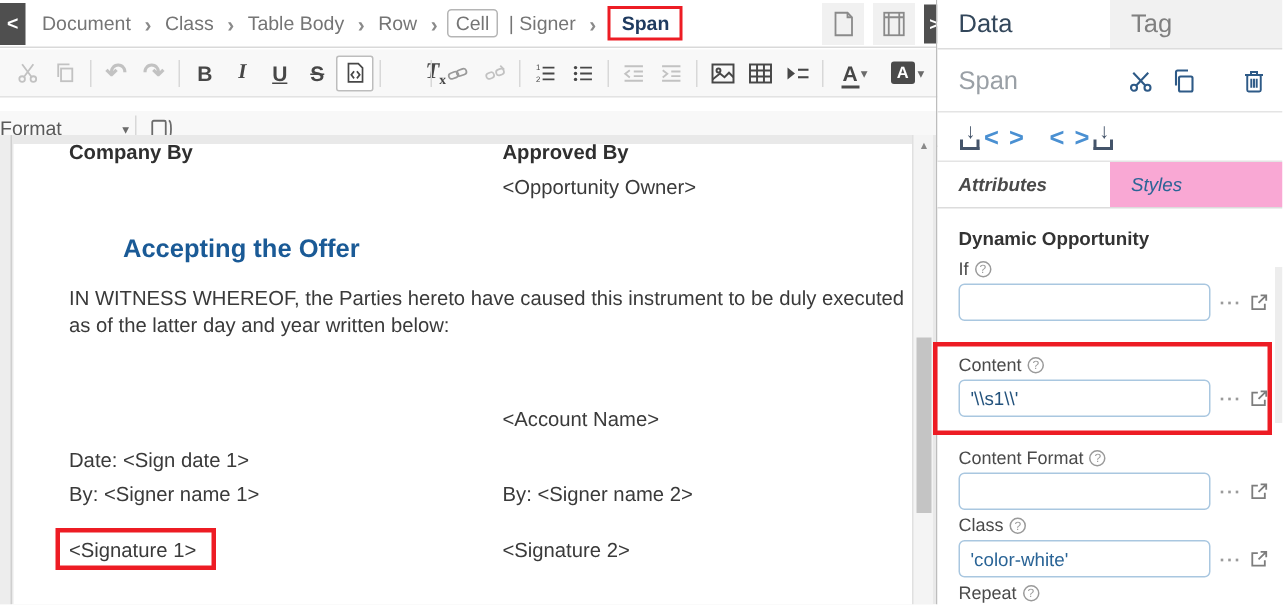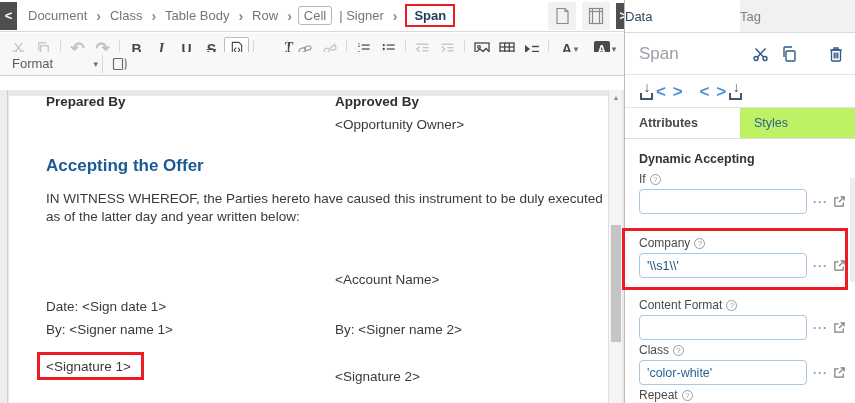--- a/index.html
+++ b/index.html
@@ -22,22 +22,22 @@
   .crumb-tools { margin-left:auto; display:flex; align-items:center; gap:6px; padding-right:2px; }
   .pagebtn { width:28px; height:28px; background:#f1f1f1; display:flex; align-items:center;
     justify-content:center; color:#8a8a8a; cursor:pointer; }
   .collapse-right { width:14px; height:26px; background:#4f4f4f; color:#fff; display:flex;
     align-items:center; justify-content:center; font-size:12px; font-weight:bold; cursor:pointer; }
 
   
   .toolbar { position:absolute; left:0; top:33px; width:632px; height:32px;
     background:#f8f8f8; border-bottom:1px solid #e3e3e3; display:flex; align-items:center;
     padding-left:6px; }
-  .toolbar2 { position:absolute; left:0; top:52px; width:632px; height:24px;
-    background:#f8f8f8; border-bottom:1px solid #cfcfcf; display:flex; align-items:center; padding-left:12px; }
+  .toolbar2 { position:absolute; left:0; top:74px; width:632px; height:24px;
+    background:#f8f8f8; border-bottom:1px solid #cfcfcf; display:flex; align-items:center; }
   .tbtn { width:25px; height:24px; display:flex; align-items:center; justify-content:center;
     color:#474747; font-size:14px; cursor:pointer; flex:0 0 auto; }
   .tbtn.dis { color:#c2c2c2; cursor:default; }
   .tbtn.midgray { color:#9a9a9a; }
   .tsep { width:1px; height:18px; background:#d8d8d8; margin:0 4px; flex:0 0 auto; }
   .glyph-b { font-weight:bold; } .glyph-i { font-style:italic; font-family:"Liberation Serif",serif; font-weight:bold; }
   .glyph-u { text-decoration:underline; font-weight:bold; }
   .glyph-s { text-decoration:line-through; font-weight:bold; }
   .tbtn.active-box { background:#fff; border:1px solid #bdbdbd; border-radius:2px; }
   .tx { font-family:"Liberation Serif",serif; font-style:italic; font-weight:bold; font-size:15px;margin-left:40px; }
@@ -63,44 +63,44 @@
   .doc .abs { position:absolute; white-space:nowrap; }
   .doc .hdr { font-weight:bold; color:#2f2f2f; }
   .doc .colL { left:37px; } .doc .colR { left:326px; }
   .doc-heading { font-weight:bold; color:#1a5a96; font-size:17px; }
   .doc-para { position:absolute; left:37px; top:94px; width:568px; line-height:18px; white-space:normal; }
   .sig-redbox { position:absolute; left:28px; top:256px; width:107px; height:28px; border:3px solid #ed1c24; }
 
   
   .panel { position:absolute; left:625px; top:0; width:230px; height:403px; background:#fff; }
   .ptabs { position:absolute; left:0; top:0; width:230px; height:33px; display:flex; border-bottom:1px solid #dcdcdc; }
-  .ptab { flex:1; display:flex; align-items:center; font-size:13px; cursor:pointer; }
+  .ptab { flex:1; display:flex; align-items:center; padding-left:14px; font-size:17px; cursor:pointer; }
   .ptab.on { background:#fff; color:#33475b; }
   .ptab.off { background:#f1f1f1; color:#808080; }
   .phead { position:absolute; left:0; top:33px; width:230px; height:42px; border-bottom:1px solid #e4e4e4;
     display:flex; align-items:center; padding:0 12px 0 14px; }
   .phead .title { font-size:17px; color:#9aa0a6; }
   .phead .acts { margin-left:auto; display:flex; align-items:center; gap:12px; color:#2e5a87; }
   .phead .acts .gap { width:8px; }
   .ico-btn { cursor:pointer; display:flex; align-items:center; }
 
   .insert-row { position:absolute; left:0; top:75px; width:230px; height:33px; border-bottom:1px solid #e4e4e4;
     display:flex; align-items:center; padding-left:14px; gap:14px; }
   .ins-group { display:flex; align-items:flex-end; cursor:pointer; }
   .bkt-wrap { position:relative; width:16px; height:18px; }
   .bkt-wrap .bkt { position:absolute; left:1px; bottom:0; width:13px; height:7px;
     border:2px solid #44546a; border-top:none; }
   .bkt-wrap .arr { position:absolute; left:2px; top:-3px; width:12px; text-align:center;
     color:#44546a; font-size:14px; font-weight:bold; }
   .angles { color:#4a90d2; font-size:17px; font-weight:bold; letter-spacing:1px; line-height:16px; margin:0 1px; }
 
-  .subtabs { position:absolute; left:0; top:108px; width:230px; height:31px; display:flex; border-bottom:1px solid #dcdcdc; }
+  .subtabs { position:absolute; left:0; top:108px; width:230px; height:31px; display:flex; border-bottom:1px solid #dcdcdc;font-style:italic; }
   .subtab { flex:1; display:flex; align-items:center; padding-left:14px; font-size:12.5px; cursor:pointer; }
   .subtab.on { background:#fff; color:#4a4a4a; font-weight:bold; }
-  .subtab.off { background:#bef264; color:#2a6496; }
+  .subtab.off { background:#f9a8d4; color:#2a6496; }
 
   .section-title { position:absolute; left:14px; top:152px; font-size:12.5px; font-weight:bold; color:#333; }
 
   .field { position:absolute; left:14px; width:210px; }
   .flabel { font-size:12px; color:#4a4a4a; display:flex; align-items:center; gap:4px; margin-bottom:3px; }
   .qmark { width:11px; height:11px; border:1px solid #9a9a9a; border-radius:50%; color:#9a9a9a;
     font-size:8px; display:flex; align-items:center; justify-content:center; }
   .frow { display:flex; align-items:center; }
   .finput { width:168px; height:25px; border:1px solid #a9c7e0; border-radius:4px; background:#fff;
     font-size:12.5px; padding:0 7px; color:#23527c; outline:none; font-family:"Liberation Sans",sans-serif; }
@@ -293,36 +293,36 @@
         <rect x="1.5" y="1.5" width="9" height="11" rx="1"></rect>
         <path d="M12.5 1.5 c2 0 2 11 0 11"></path>
       </svg>
     </div>
   </div>
 
   <div class="editor">
     <div class="gutter"></div>
     <div class="page">
       <div class="doc">
-        <div class="abs hdr colL" style="top:-2px;">Prepared By</div>
+        <div class="abs hdr colL" style="top:-2px;">Company By</div>
         <div class="abs hdr colR" style="top:-2px;">Approved By</div>
         <div class="abs colR" style="top:21px;">&lt;Opportunity Owner&gt;</div>
 
-        <div class="abs colL doc-heading" style="top:60px;">Accepting the Offer</div>
+        <div class="abs colL doc-heading" style="top:60px;margin-left:36px;">Accepting the Offer</div>
         <div class="doc-para">IN WITNESS WHEREOF, the Parties hereto have caused this instrument to be duly executed as of the latter day and year written below:</div>
 
         <div class="abs colR" style="top:155px;margin-top:21px;">&lt;Account Name&gt;</div>
 
         <div class="abs colL" style="top:203px;">Date: &lt;Sign date 1&gt;</div>
 
         <div class="abs colL" style="top:226px;">By: &lt;Signer name 1&gt;</div>
         <div class="abs colR" style="top:226px;">By: &lt;Signer name 2&gt;</div>
 
         <div class="abs colL" style="top:263px;">&lt;Signature 1&gt;</div>
-        <div class="abs colR" style="top:273px;">&lt;Signature 2&gt;</div>
+        <div class="abs colR" style="top:263px;">&lt;Signature 2&gt;</div>
 
         <div class="sig-redbox"></div>
       </div>
     </div>
     <div class="vscroll">
       <div class="arrow">▲</div>
       <div class="thumb"></div>
     </div>
   </div>
   <div class="editor-divider"></div>
@@ -379,42 +379,42 @@
             <span class="bkt"></span>
         </span>
       </div>
     </div>
 
     <div class="subtabs">
       <div class="subtab on">Attributes</div>
       <div class="subtab off">Styles</div>
     </div>
 
-    <div class="section-title">Dynamic Accepting</div>
+    <div class="section-title">Dynamic Opportunity</div>
 
     <div class="field" style="top:172px;">
       <div class="flabel">
           <span>If</span>
           <span class="qmark">?</span>
         </div>
       <div class="frow">
         <input class="finput" value="" style="">
         <span class="fdots">···</span>
         <span class="fext">
           <svg width="13" height="13" viewBox="0 0 14 14" fill="none" stroke="currentColor" stroke-width="1.3">
             <path d="M11 8 v4 H2 V3 h4"></path>
               <path d="M8 2 h4 v4 M12 2 L6.5 7.5"></path>
           </svg>
         </span>
       </div>
     </div>
 
     <div class="field" style="top:236px;">
       <div class="flabel">
-          <span>Company</span>
+          <span>Content</span>
           <span class="qmark">?</span>
         </div>
       <div class="frow">
         <input class="finput" value="'\\s1\\'" style="">
         <span class="fdots">···</span>
         <span class="fext">
           <svg width="13" height="13" viewBox="0 0 14 14" fill="none" stroke="currentColor" stroke-width="1.3">
             <path d="M11 8 v4 H2 V3 h4"></path>
               <path d="M8 2 h4 v4 M12 2 L6.5 7.5"></path>
           </svg>

